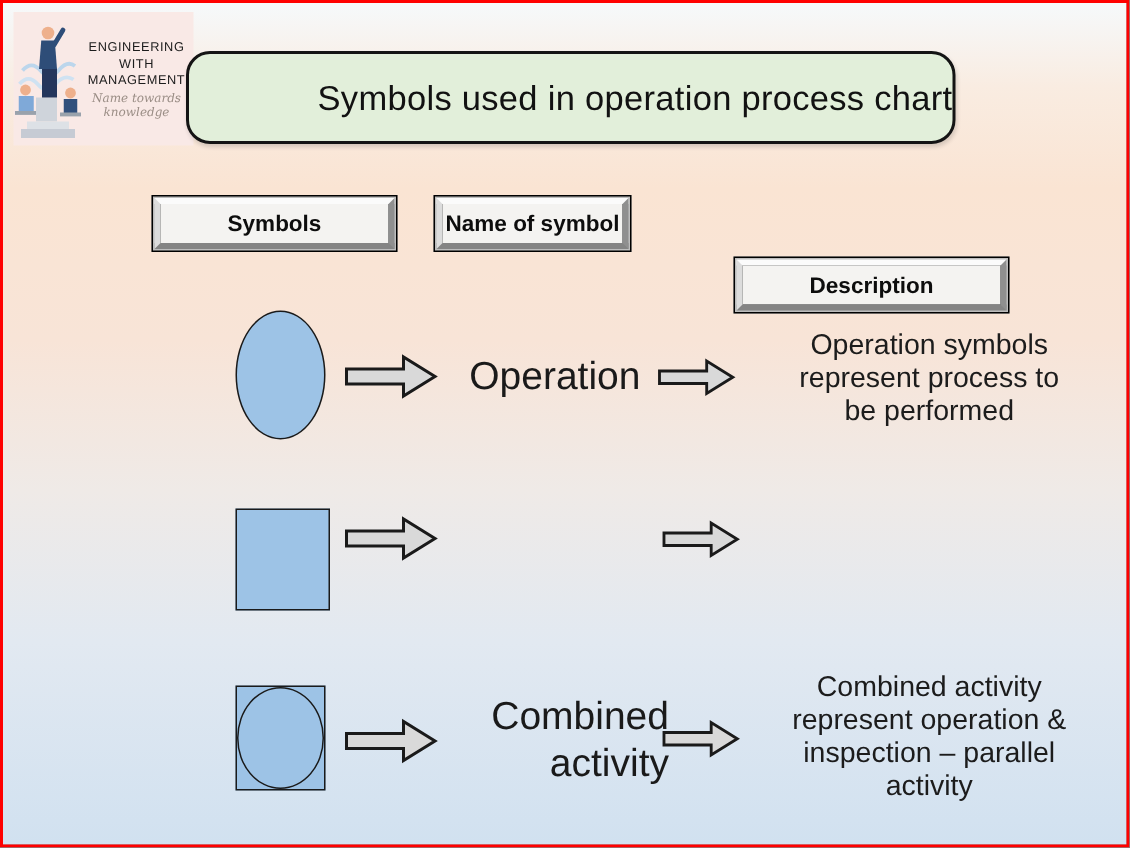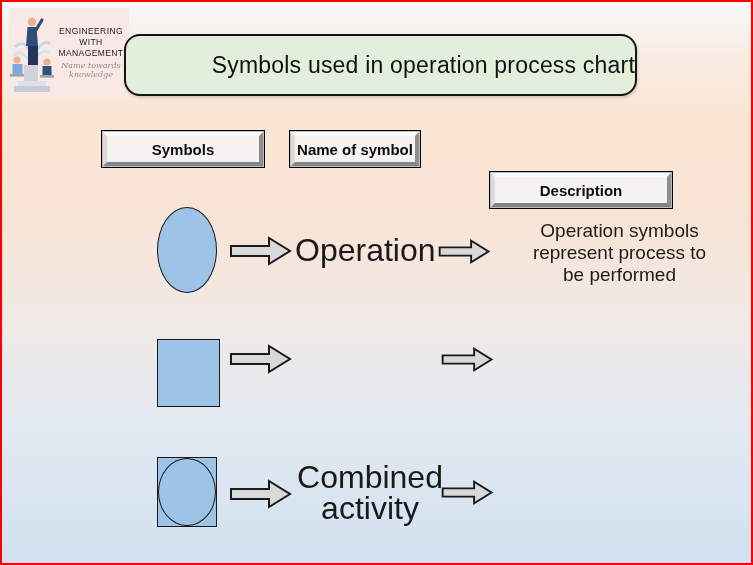--- a/index.html
+++ b/index.html
@@ -57,21 +57,21 @@
   .shape.ellipse { border-radius:50%; }
   .shape.combined .inscribed {
     width:100%; height:100%; border-radius:50%;
     border:1.2px solid #1a1a1a; background:var(--shape-fill,#9dc3e6);
   }
 
   
   .arrow { position:absolute; }
 
   
-  .row-name { position:absolute; font-size:32px; color:#1a1a1a; text-align:center; line-height:31px; }
+  .row-name { position:absolute; font-size:26px; color:#1a1a1a; text-align:right; line-height:31px; }
   .row-desc { position:absolute; font-size:19px; color:#1c1c1c; text-align:center; line-height:22px; }
 </style>
 </head>
 <body>
 
 <div class="slide">
 
   <div class="logo">
     <svg width="46" height="84" viewBox="0 0 46 84">
       <path d="M6 36 q6 -7 12 0 t12 0 t11 -3" stroke="#bcd6ec" fill="none" stroke-width="2.5"></path>
@@ -138,14 +138,15 @@
   <div class="shape combined" style="left:155px; top:455px; width:60px; height:70px;">
     <div class="inscribed"></div>
   </div>
   <svg class="arrow" style="left:227px; top:476px;" width="64" height="32" viewBox="0 0 64 32">
     <polygon points="2,11 40,11 40,3 61,16 40,29 40,21 2,21" fill="#d9d9d9" stroke="#1a1a1a" stroke-width="2"></polygon>
   </svg>
   <div class="row-name" style="left:292px; top:460px; width:152px;">Combined activity</div>
   <svg class="arrow" style="left:439px; top:477px;" width="53" height="27" viewBox="0 0 64 32">
     <polygon points="2,11 40,11 40,3 61,16 40,29 40,21 2,21" fill="#d9d9d9" stroke="#1a1a1a" stroke-width="2.3"></polygon>
   </svg>
+  <div class="row-desc" style="left:525px; top:446px; width:185px;">Combined activity represent operation &amp; inspection – parallel activity</div>
 
 </div>
 
 </body></html>

